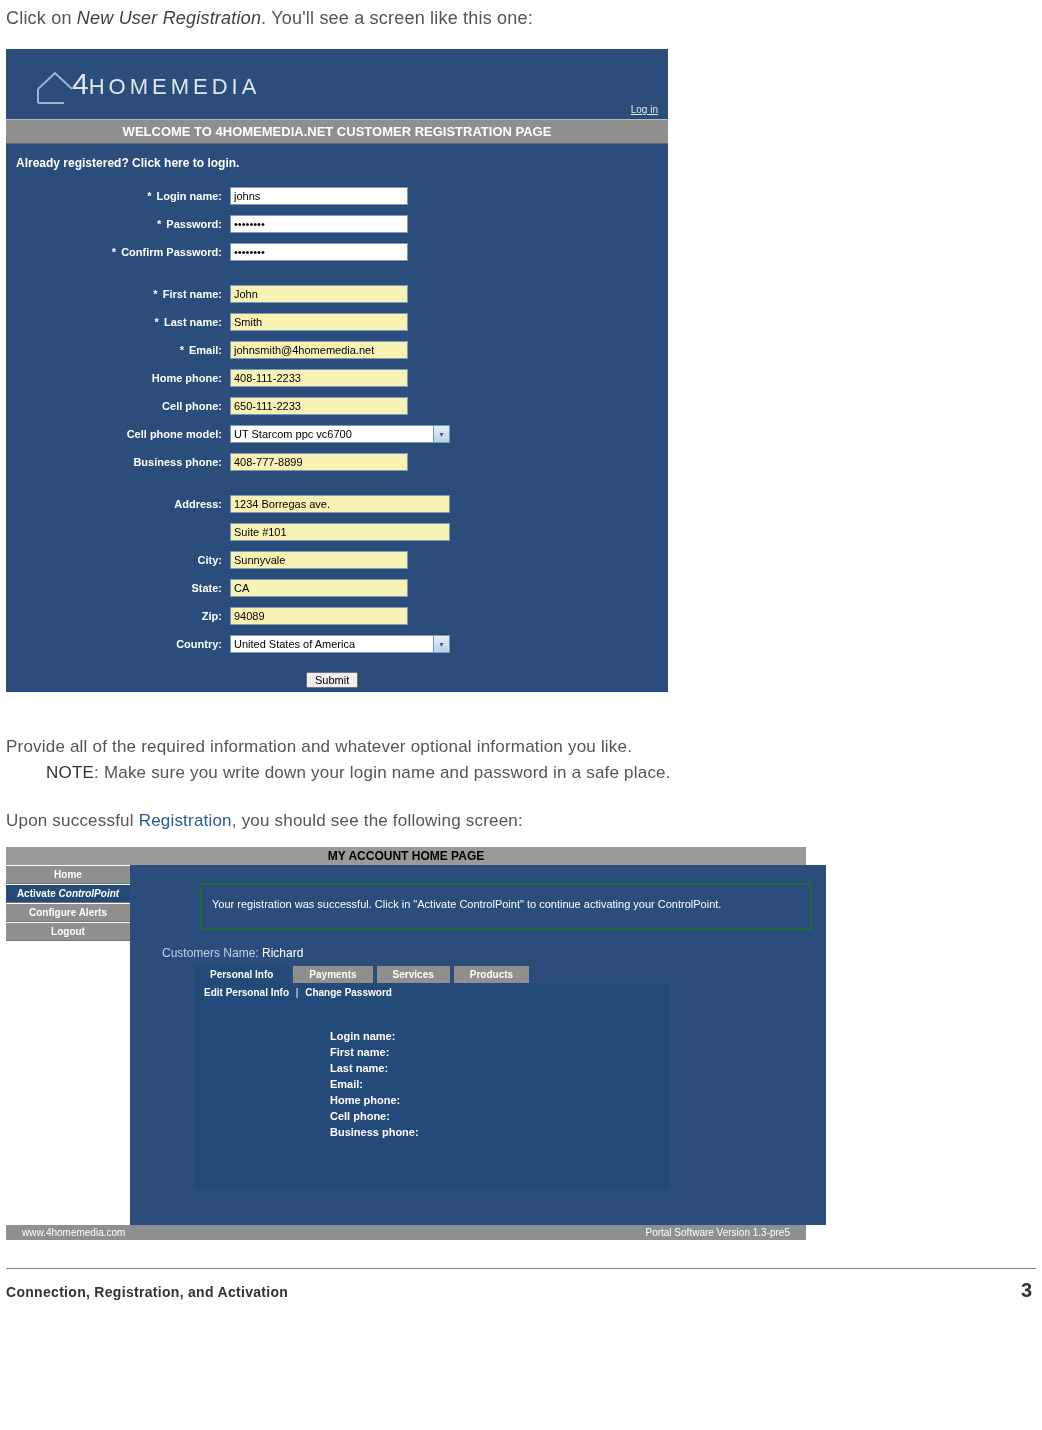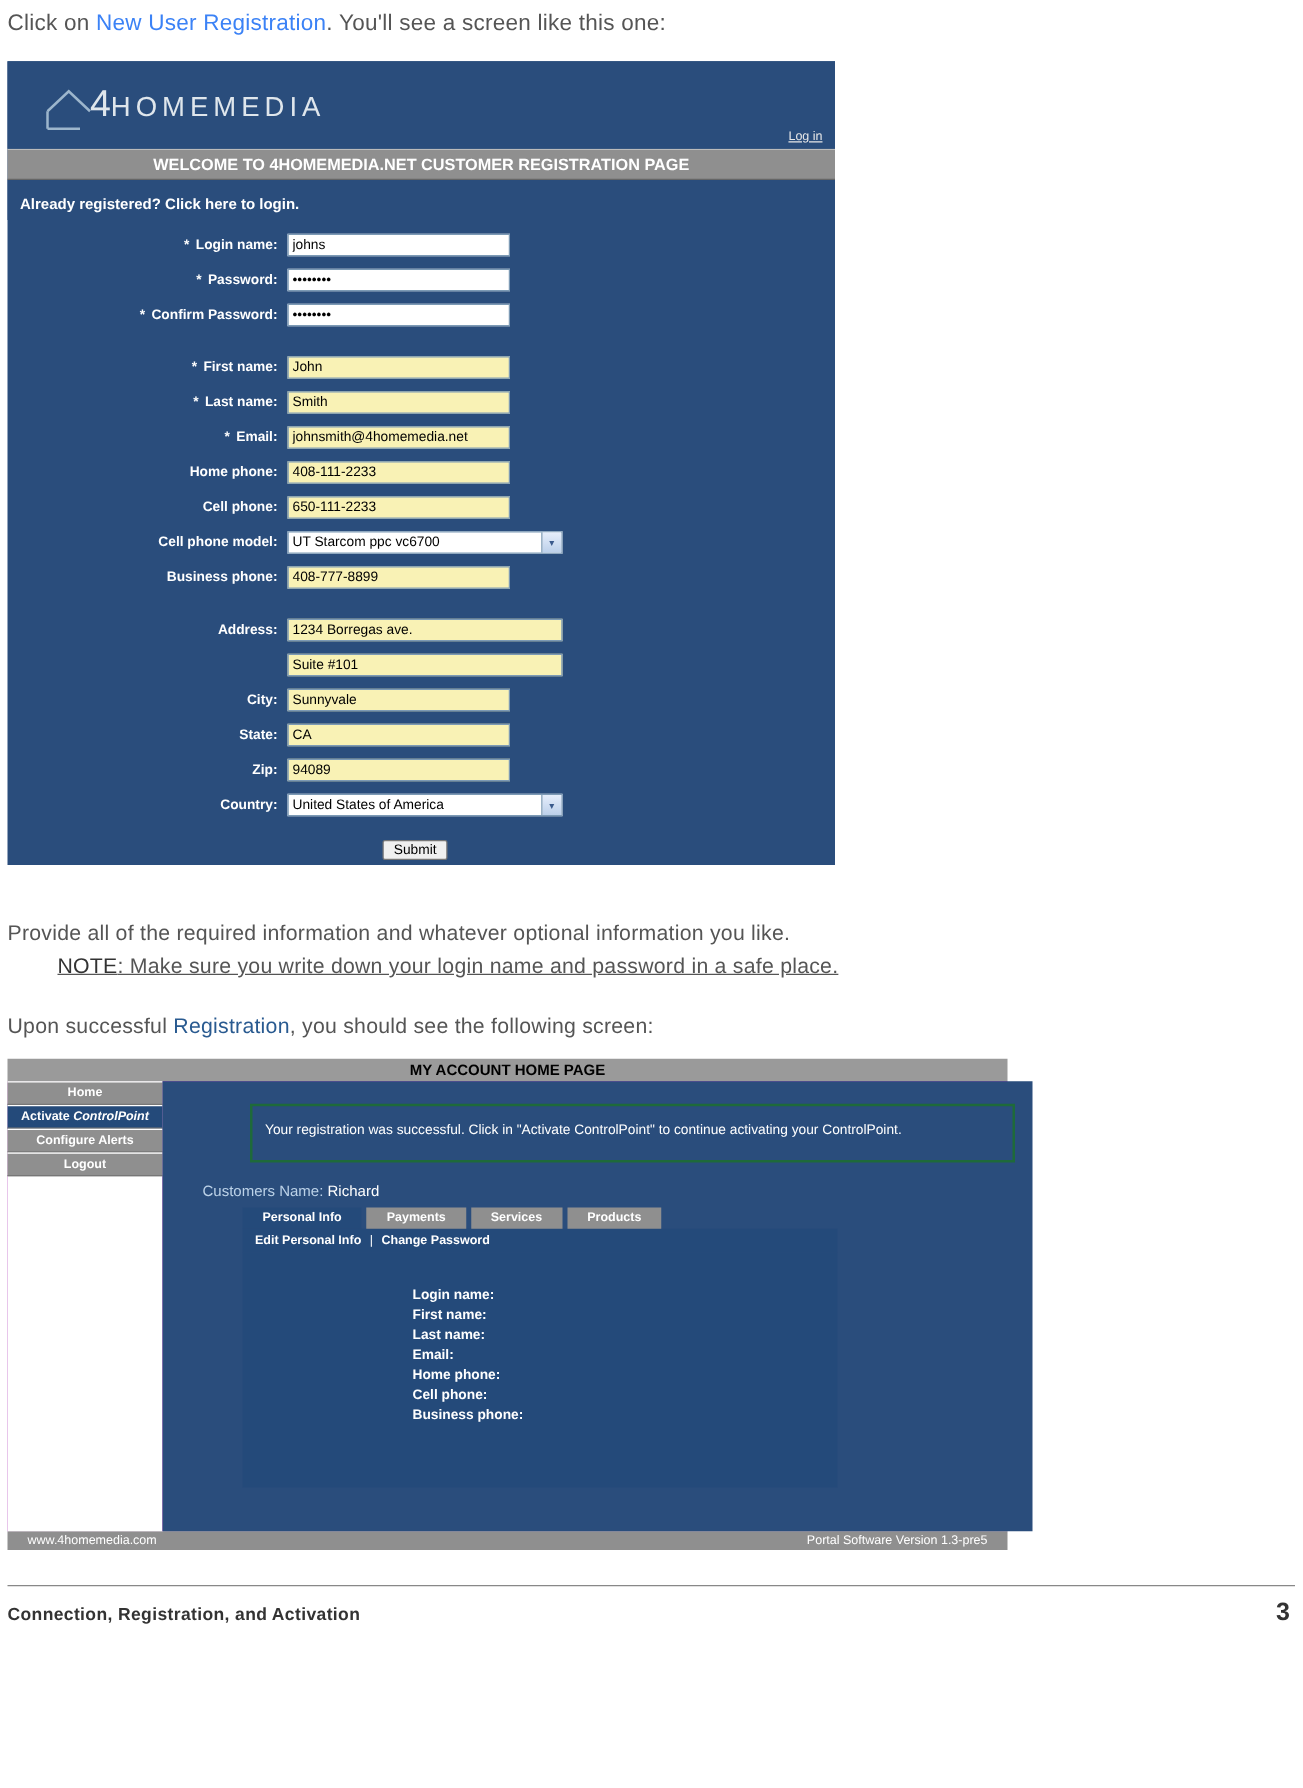--- a/index.html
+++ b/index.html
@@ -10,31 +10,31 @@
     padding: 0;
     color: #333;
   }
   .doc-intro {
     font-size: 18px;
     color: #555;
     font-weight: 300;
     margin: 8px 0 20px 6px;
     letter-spacing: 0.2px;
   }
-  .doc-intro .link { color: #3b82f6; }
+  .doc-intro .link { color: #404040; font-style: italic; }
   .doc-body-text {
     font-size: 17px;
     color: #555;
     font-weight: 300;
     margin: 6px 0 6px 6px;
     letter-spacing: 0.2px;
   }
   .doc-body-text .link { color: #295a90; }
   .doc-body-text .bold { color: #333; font-weight: 500; }
-  .note-indent { margin-left: 46px; text-decoration: underline; }
+  .note-indent { margin-left: 46px; }
   .gap-top { margin-top: 28px; }
 
   
   .shot1 {
     width: 662px;
     margin: 0 0 45px 6px;
     background: #2a4d7c;
     font-family: Arial, sans-serif;
     font-size: 11px;
     color: #fff;
@@ -150,21 +150,21 @@
   .shot2 .title-bar {
     background: #9a9a9a;
     color: #000;
     font-weight: bold;
     font-size: 12px;
     text-align: center;
     padding: 2px 0;
   }
   .shot2 .main-row {
     display: flex;
-    background: #a21caf;
+    background: #4c1d95;
   }
   .shot2 .sidebar {
     width: 124px;
     background: #fff;
     flex-shrink: 0;
   }
   .shot2 .sidebar .nav-item {
     background: #8f8f8f;
     color: #fff;
     font-weight: bold;

